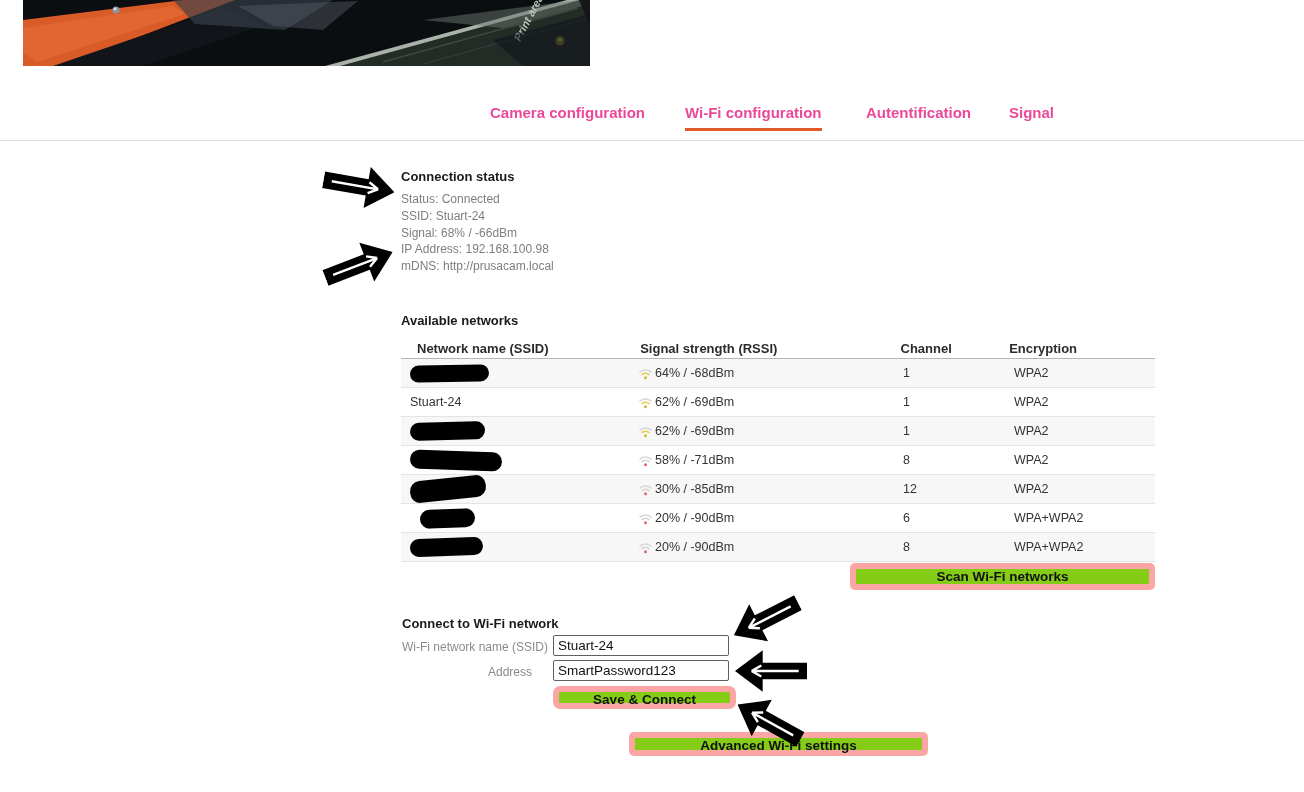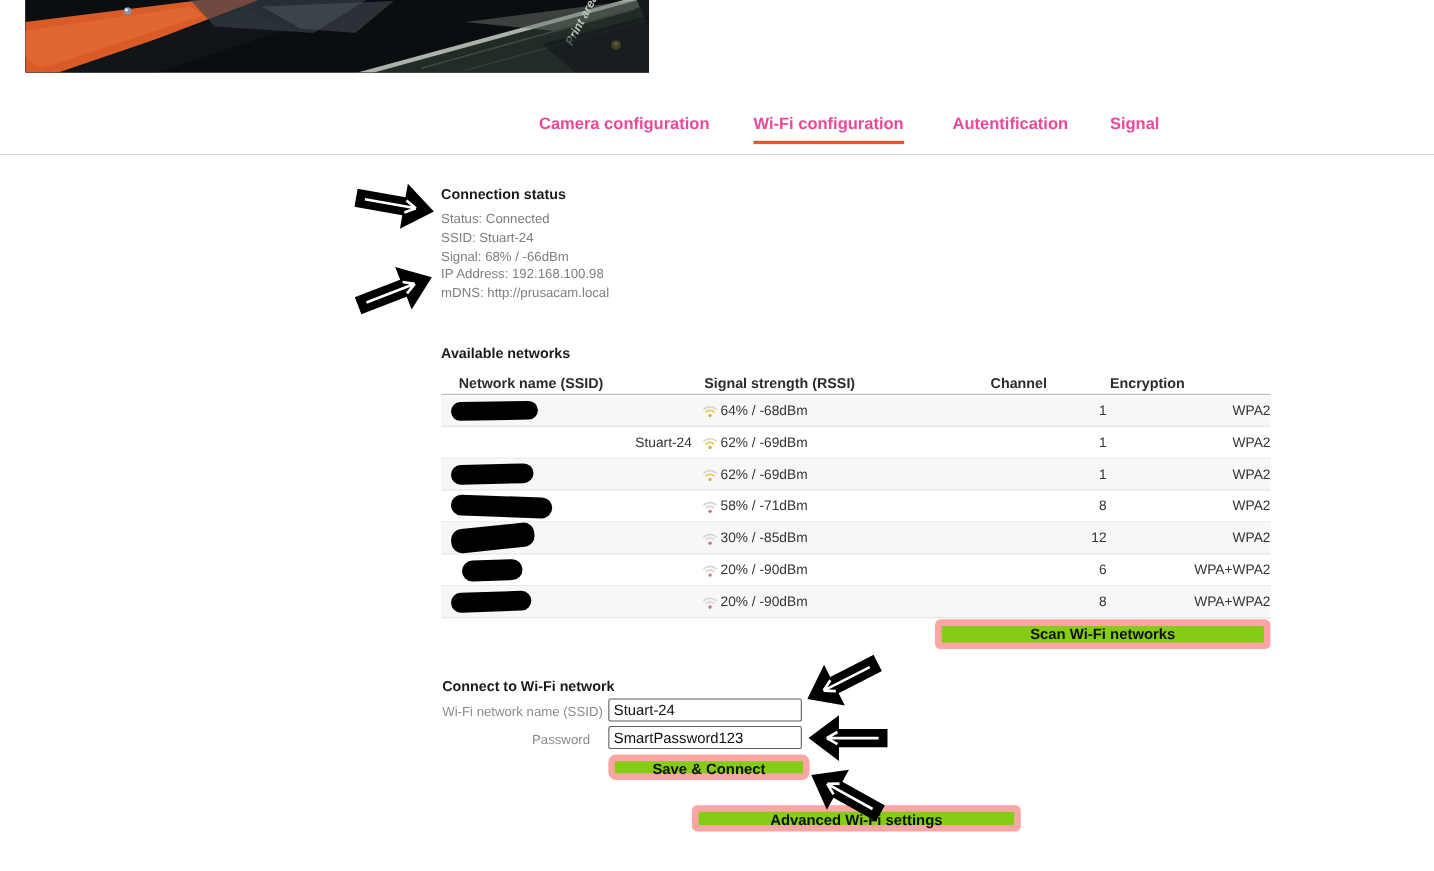--- a/index.html
+++ b/index.html
@@ -28,21 +28,21 @@
   #arrow-status-1 { left:323px; top:163px; transform:rotate(10deg); }
   #arrow-status-2 { left:323px; top:242px; transform:rotate(-21deg); }
   #arrow-ssid     { left:730px; top:596px; transform:rotate(153deg); }
   #arrow-password { left:735px; top:648px; transform:rotate(180deg); }
   #arrow-save     { left:733px; top:699px; transform:rotate(-151deg); }
 
   
   #networks-title { left:401px; top:313px; }
   #table { left:401px; top:341px; width:754px; }
   .thead { display:flex; height:18px; border-bottom:1px solid #b5b5b5; font-size:13px; font-weight:bold; color:#2b2b2b;padding-left:16px; }
-  .trow  { display:flex; height:29px; align-items:center; border-bottom:1px solid #e4e4e4; font-size:12.5px; color:#333;text-align:right; }
+  .trow  { display:flex; height:29px; align-items:center; border-bottom:1px solid #e4e4e4; font-size:12.5px; color:#333; }
   .trow.alt { background:#f7f7f7; }
   .c-ssid { width:228px; } .c-sig { width:266px; } .c-ch { width:111px; } .c-enc { width:149px; }
   .trow .c-ssid { padding-left:9px; }
   .trow .c-sig  { display:flex; align-items:center; }
   .trow .c-sig .txt { margin-left:2px; }
   .trow .c-ch   { padding-left:8px; }
   .trow .c-enc  { padding-left:8px; }
   .wifi { display:inline-block; width:15px; height:13px; margin-left:9px; }
 
   
@@ -244,21 +244,21 @@
   </div>
 </div>
 
 <button id="scan-btn" class="btn">Scan Wi-Fi networks</button>
 
 <div id="form-title" class="abs section-title">Connect to Wi-Fi network</div>
 
 <label id="ssid-label" class="form-label">Wi-Fi network name (SSID)</label>
 <input id="ssid-input" class="form-input" type="text" value="Stuart-24" style="">
 
-<label id="password-label" class="form-label">Password</label>
+<label id="password-label" class="form-label">Address</label>
 <input id="password-input" class="form-input" type="text" value="SmartPassword123" style="">
 
 <button id="save-btn" class="btn">Save &amp; Connect</button>
 <button id="advanced-btn" class="btn">Advanced Wi-Fi settings</button>
 
 <div class="arrow" id="arrow-ssid">
   <svg viewBox="0 0 104 64">
       <polygon points="0,20 64,20 64,2 104,32 64,62 64,44 0,44" fill="#000"></polygon>
       <path d="M12,32 L80,32 M80,32 L66,24 M80,32 L66,40" stroke="#fff" stroke-width="3.5" fill="none"></path>
     </svg>

